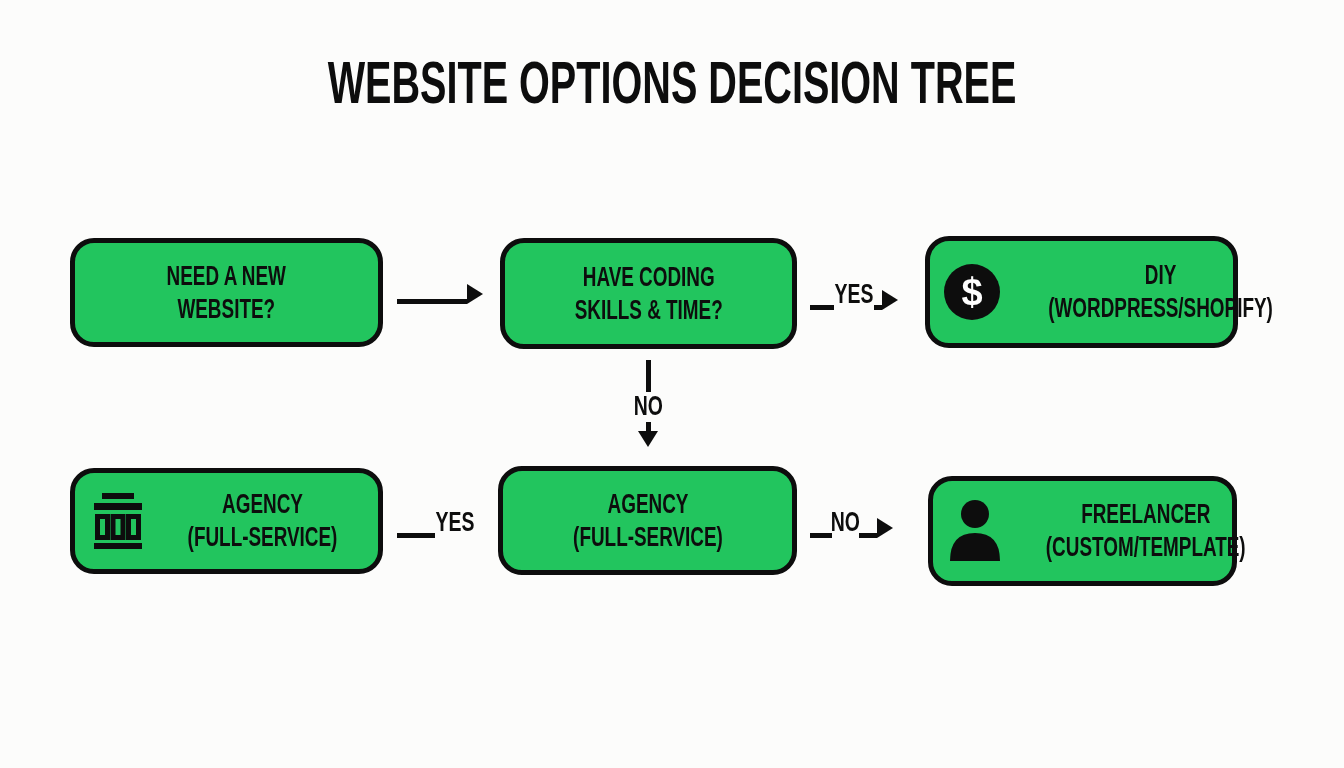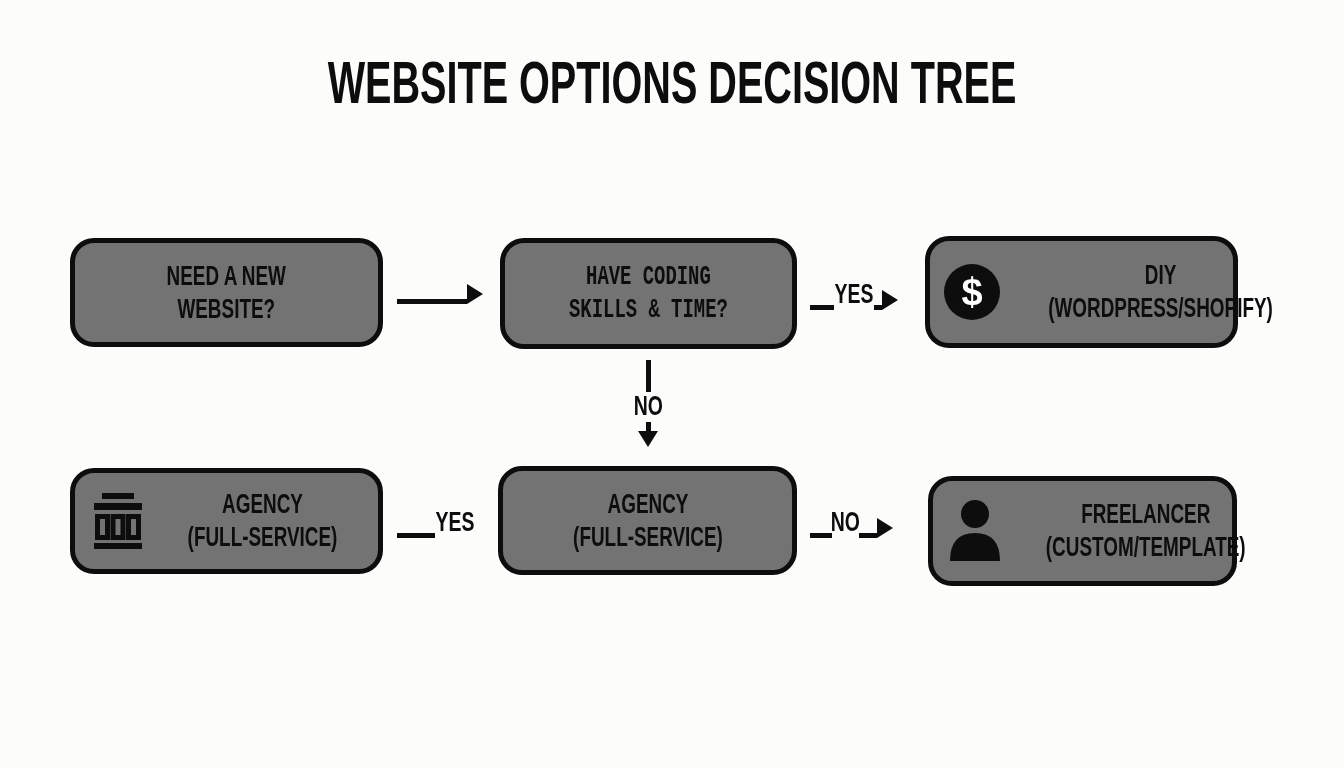--- a/index.html
+++ b/index.html
@@ -26,21 +26,21 @@
     font-weight: bold;
     letter-spacing: 0px;
     transform: scaleX(0.66);
     transform-origin: center;
     white-space: nowrap;
     color: #0d0d0d;
   }
   .box {
     position: absolute;
     box-sizing: border-box;
-    background: #737373;
+    background: #22c55e;
     border: 5px solid #0d0d0d;
     border-radius: 24px;
     display: flex;
     align-items: center;
     justify-content: center;
   }
   .box.with-icon {
     justify-content: flex-start;
     padding-left: 14px;
   }
@@ -108,21 +108,21 @@
       <div class="line">NEED A NEW</div>
       <div class="line">WEBSITE?</div>
     </div>
   </div>
 
   <div class="conn row" style="left:397px; top:284px; width:86px; height:20px;">
     <div class="hline" style="width:70px;"></div>
     <div class="head-right"></div>
   </div>
 
-  <div class="box" style="left:500px; top:238px; width:297px; height:111px;font-family:Liberation Mono, monospace;">
+  <div class="box" style="left:500px; top:238px; width:297px; height:111px;">
     <div class="box-text">
       <div class="line">HAVE CODING</div>
       <div class="line">SKILLS &amp; TIME?</div>
     </div>
   </div>
 
   <div class="conn row" style="left:810px; top:278px; height:32px;">
     <div class="hline" style="width:24px;"></div>
     <span class="lbl">YES</span>
     <div class="hline" style="width:8px;"></div>

